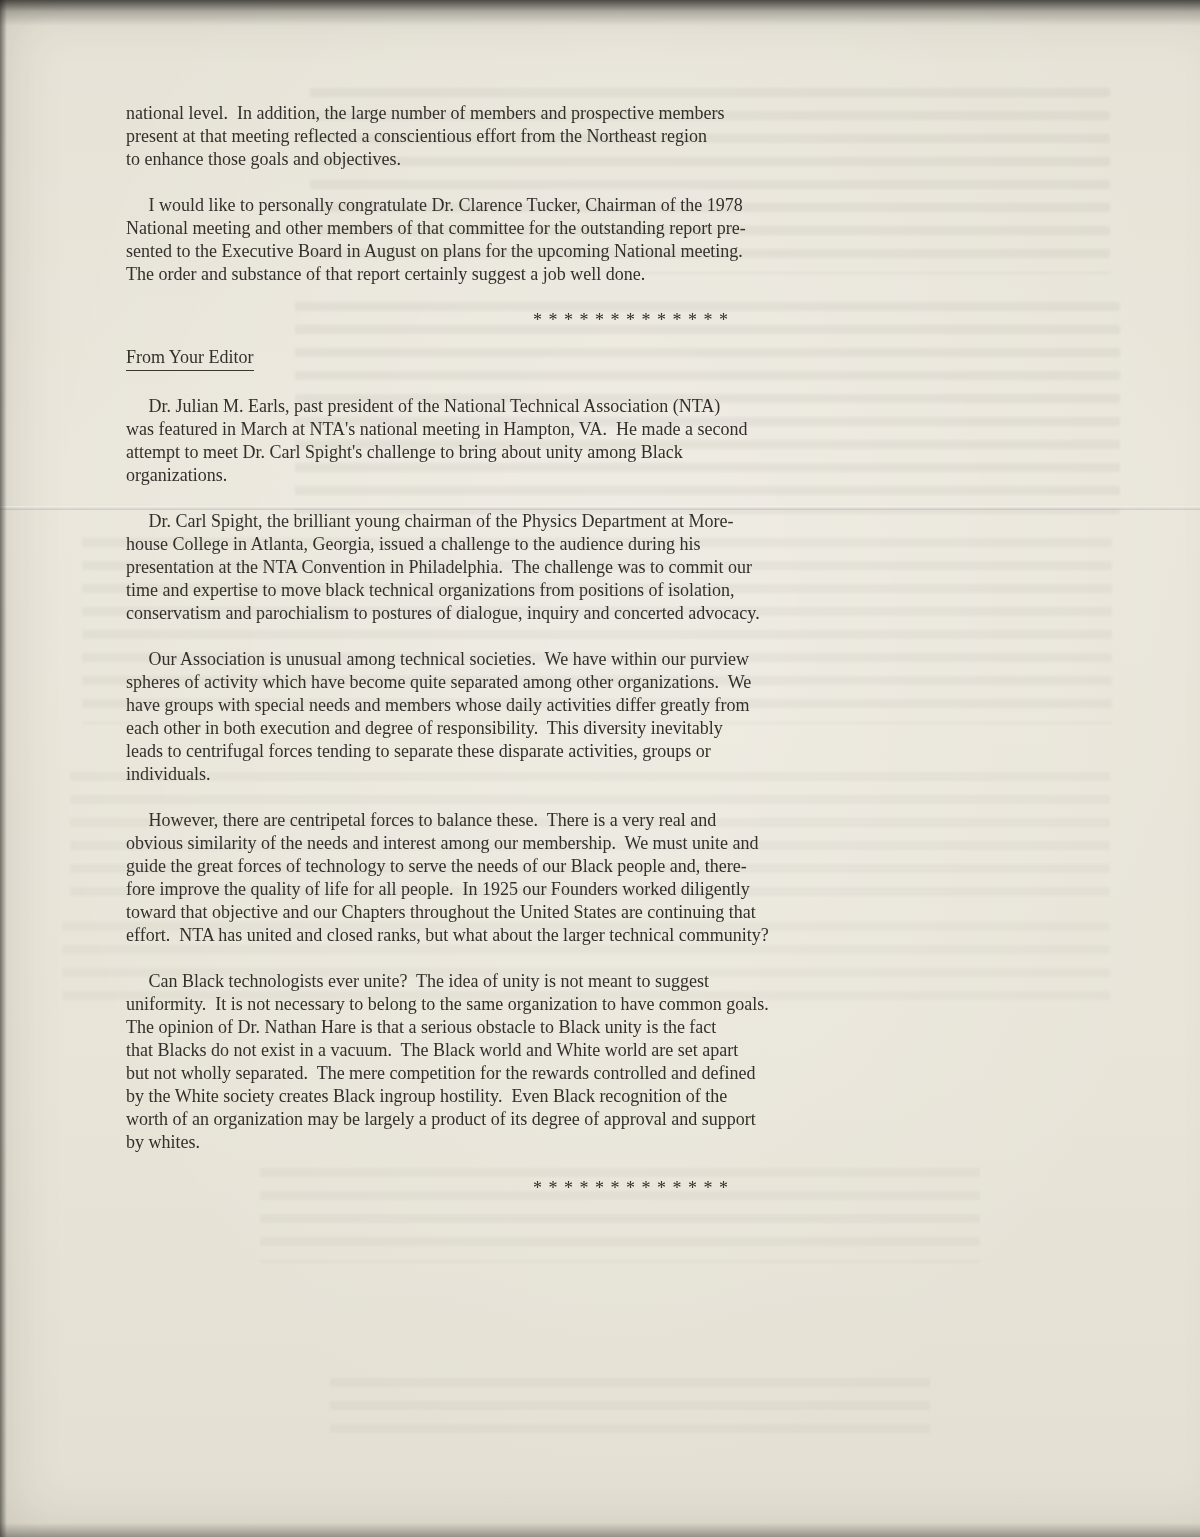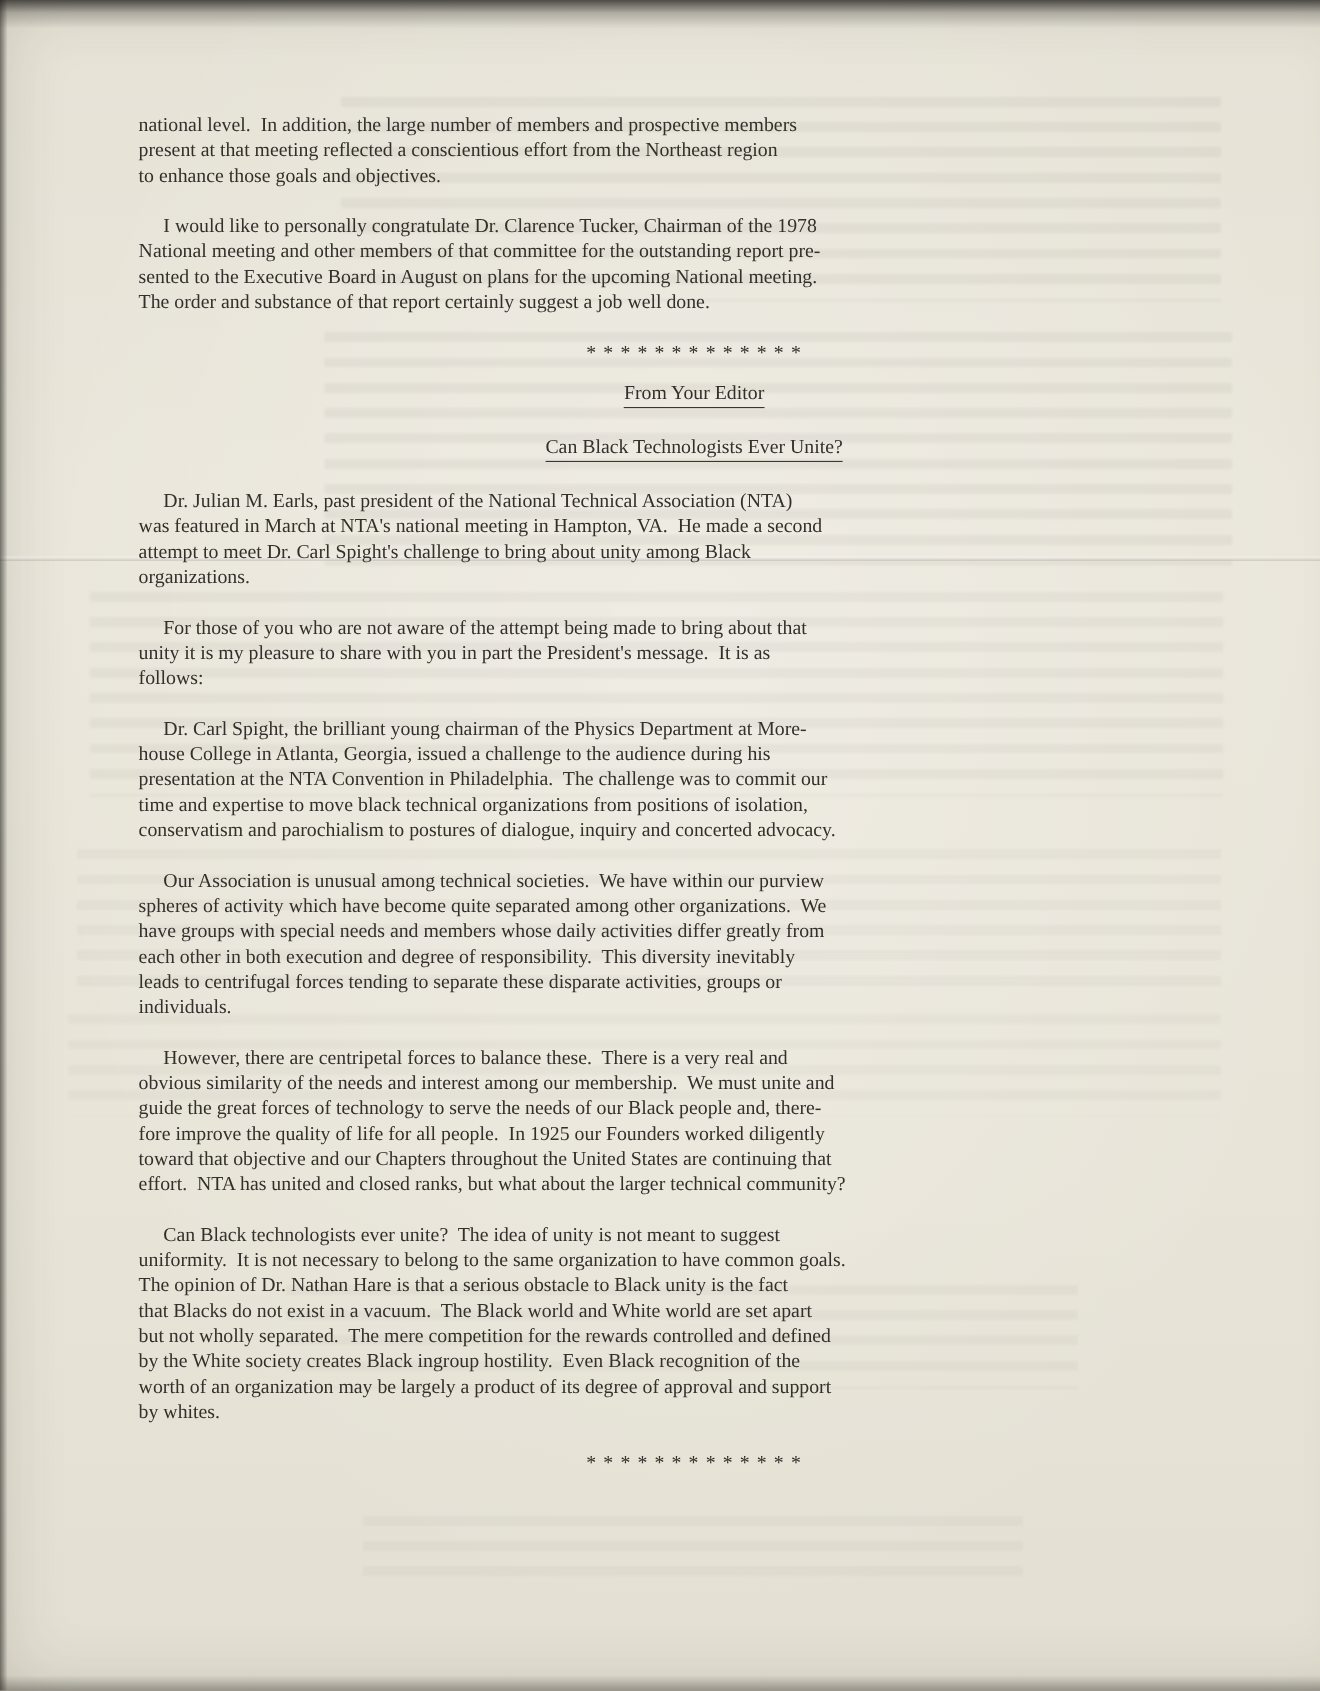--- a/index.html
+++ b/index.html
@@ -77,21 +77,20 @@
     white-space: pre-wrap;
   }
   .separator {
     margin: 0 0 14px 0;
     text-align: center;
     letter-spacing: 1px;
   }
   .separator.bottom { margin-top: 0; }
   .heading-center {
     margin: 0 0 24px 0;
-    text-align: center;
   }
   .heading-left {
     margin: 0;
     text-align: left;
   }
   .underlined {
     display: inline-block;
     border-bottom: 1.5px solid #3a372f;
     padding-bottom: 1px;
   }
@@ -124,32 +123,26 @@
 National meeting and other members of that committee for the outstanding report pre-
 sented to the Executive Board in August on plans for the upcoming National meeting.
 The order and substance of that report certainly suggest a job well done.</p>
 
     <div class="separator">* * * * * * * * * * * * *</div>
 
     <div class="heading-center">
       <span class="underlined">From Your Editor</span>
     </div>
 
-    <div class="heading-center">
-      <span class="underlined">Can Black Technologists Ever Unite?</span>
-    </div>
 
     <p class="para">     Dr. Julian M. Earls, past president of the National Technical Association (NTA)
 was featured in March at NTA's national meeting in Hampton, VA.  He made a second
 attempt to meet Dr. Carl Spight's challenge to bring about unity among Black
 organizations.</p>
 
-    <p class="para">     For those of you who are not aware of the attempt being made to bring about that
-unity it is my pleasure to share with you in part the President's message.  It is as
-follows:</p>
 
 
     <p class="para">     Dr. Carl Spight, the brilliant young chairman of the Physics Department at More-
 house College in Atlanta, Georgia, issued a challenge to the audience during his
 presentation at the NTA Convention in Philadelphia.  The challenge was to commit our
 time and expertise to move black technical organizations from positions of isolation,
 conservatism and parochialism to postures of dialogue, inquiry and concerted advocacy.</p>
 
     <p class="para">     Our Association is unusual among technical societies.  We have within our purview
 spheres of activity which have become quite separated among other organizations.  We

